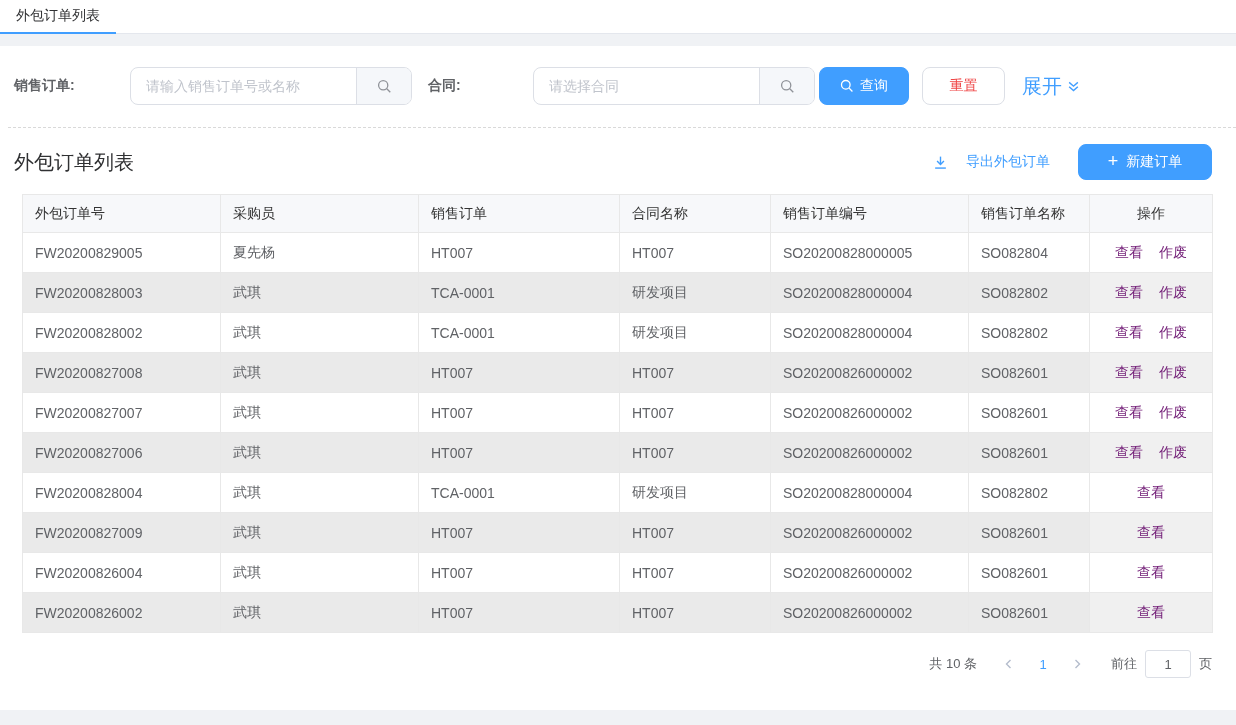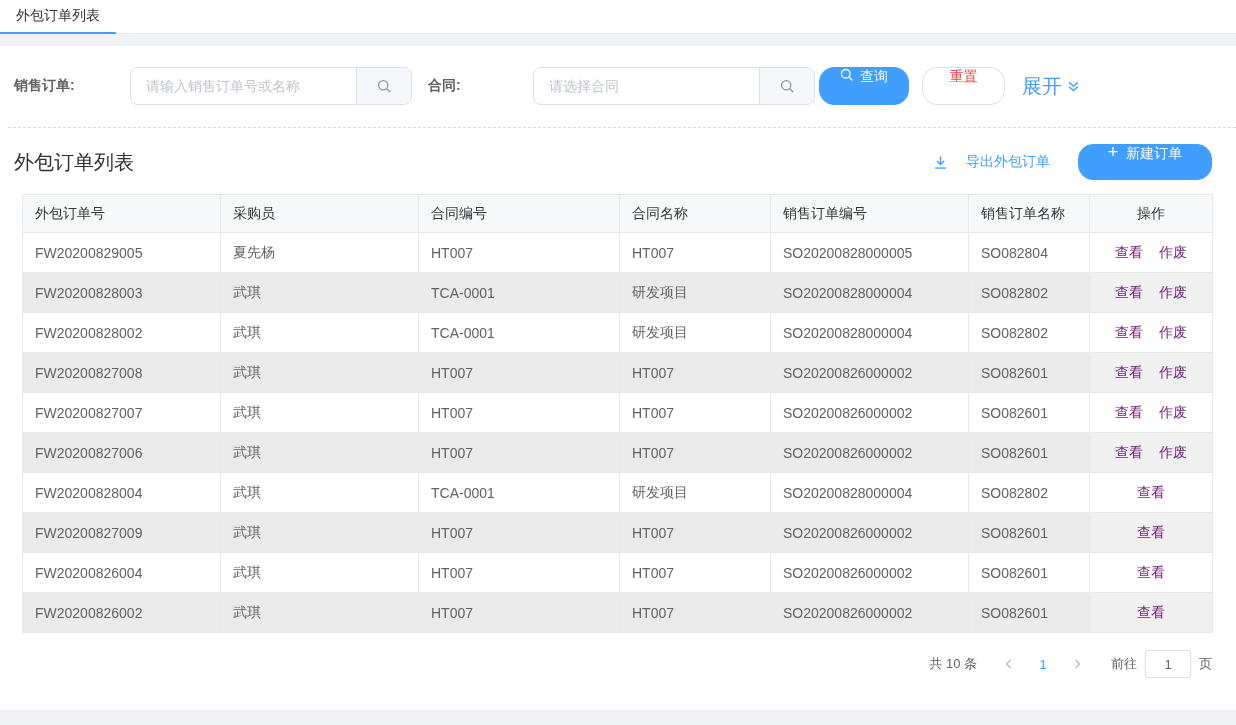--- a/index.html
+++ b/index.html
@@ -30,22 +30,22 @@
   .input-group input {
     flex:1; border:none; outline:none; padding:0 15px; font-size:14px;
     color:#606266; font-family:inherit; background:transparent;
   }
   .input-group input::placeholder { color:#c0c4cc; }
   .input-append {
     width:55px; background:#f5f7fa; border-left:1px solid #dcdfe6;
     display:flex; align-items:center; justify-content:center; color:#909399; cursor:pointer;
   }
   .btn {
-    height:38px; border-radius:15px; font-size:14px; cursor:pointer;
-    display:inline-flex; align-items:flex-start; justify-content:center; font-family:inherit;
+    height:38px; border-radius:8px; font-size:14px; cursor:pointer;
+    display:inline-flex; align-items:center; justify-content:center; font-family:inherit;
   }
   .btn-primary { background:#409EFF; border:1px solid #409EFF; color:#fff; }
   .btn-plain  { background:#fff; border:1px solid #dcdfe6; color:#ef4444; }
   .btn-search { width:90px; margin-left:4px; gap:6px; }
   .btn-reset  { width:83px; margin-left:13px; }
   .expand-link {
     margin-left:17px; color:#409EFF; display:inline-flex; align-items:center;
     gap:5px; cursor:pointer; font-size:20px;
   }
   .dashed-sep { border-top:1px dashed #d9d9d9; margin:22px 0 0 8px; }
@@ -180,21 +180,21 @@
           <col style="width:201px">
         <col style="width:151px">
           <col style="width:198px">
           <col style="width:121px">
         <col style="width:123px">
       </colgroup>
       <thead>
         <tr>
           <th>外包订单号</th>
           <th>采购员</th>
-          <th>合同编号</th>
+          <th>销售订单</th>
           <th>合同名称</th>
           <th>销售订单编号</th>
           <th>销售订单名称</th>
           <th class="center">操作</th>
         </tr>
       </thead>
       <tbody id="tbody">
           <tr>
             <td>FW20200829005</td>
             <td>夏先杨</td>

